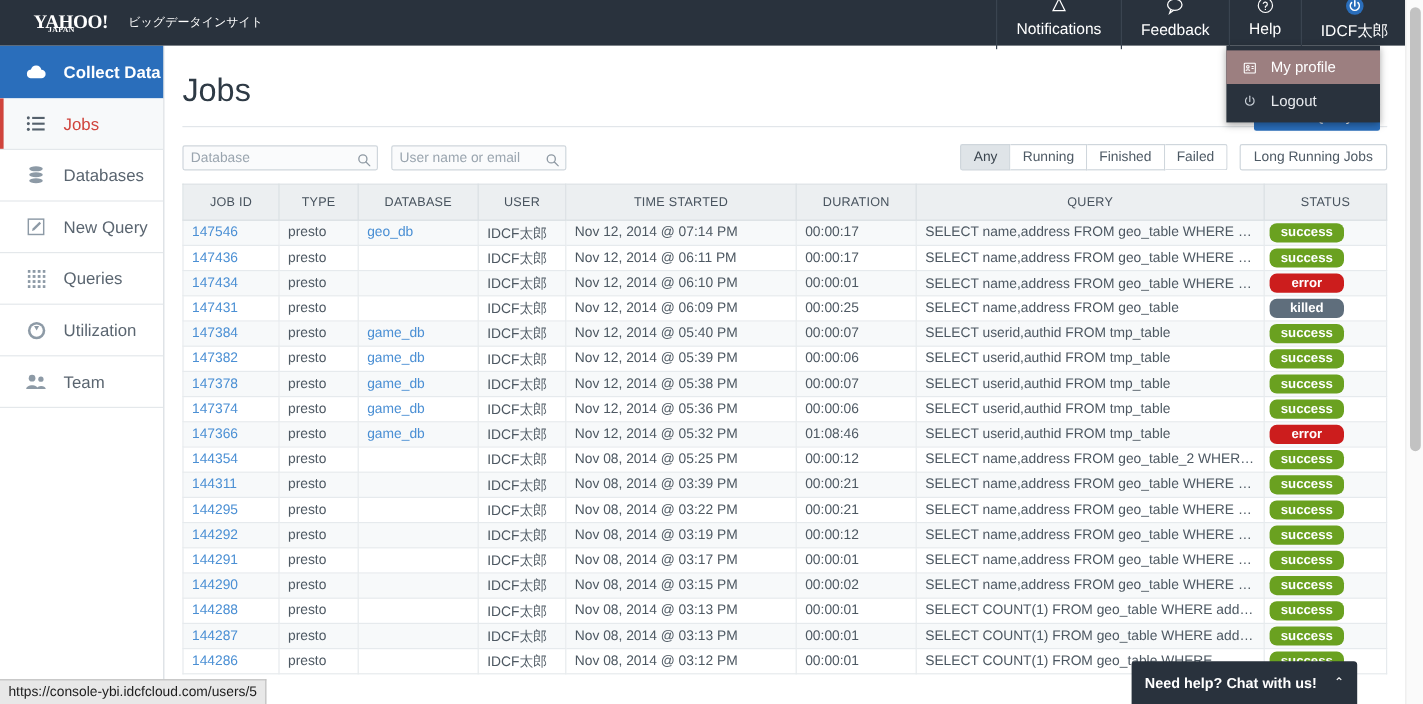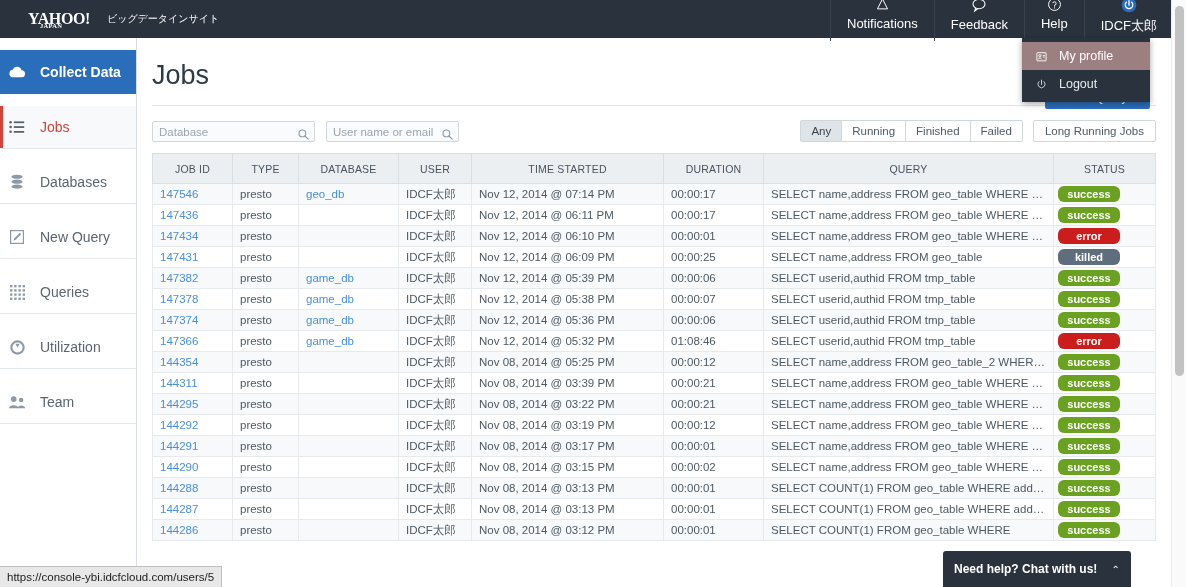--- a/index.html
+++ b/index.html
@@ -70,25 +70,24 @@
   
   .sidebar {
     position: absolute; top: 38px; left: 0;
     width: 137px; height: 549px;
     background: #ffffff;
     border-right: 1px solid #d8dde2;
     z-index: 30;
   }
   .side-item {
     display: flex; align-items: center; gap: 13px;
-    height: 43px; padding-left: 7px;
+    height: 43px; padding-left: 20px;
     font-size: 14px; color: #5a6570; cursor: pointer;
     border-bottom: 1px solid #e4e8eb;
     position: relative;
-    margin-top: 12px;
   }
   .side-item .s-icon { width: 20px; display: flex; justify-content: center; color: #8d9aa6; }
   .side-item.collect {
     background: #2a6ebb; color: #ffffff; font-weight: bold;
     height: 44px; border-bottom: none;
   }
   .side-item.collect .s-icon { color: #fff; }
   .side-item.active {
     color: #d0443c; background: #f7f9fa;
   }
@@ -119,21 +118,21 @@
   
   .filter-row {
     display: flex; align-items: center;
     margin: 14px 15px 0 15px; height: 22px;
   }
   .search-box {
     position: relative; height: 21px; background: #fafbfc;
     border: 1px solid #cfd6dc; border-radius: 2px;
   }
   .search-box.db { width: 163px; }
-  .search-box.user { width: 133px; margin-left: 11px; }
+  .search-box.user { width: 146px; margin-left: 11px; }
   .search-box input {
     width: 100%; height: 100%; border: none; outline: none;
     background: transparent; padding: 0 22px 0 6px;
     font-size: 11.5px; color: #4a5560;
     font-family: "Liberation Sans", sans-serif;
   }
   .search-box input::placeholder { color: #9aa5af; }
   .search-box .mag {
     position: absolute; right: 5px; top: 4px;
     color: #8e99a3;
@@ -498,20 +497,30 @@
             <td class="jobid col-jobid"><a>147431</a></td>
             <td class="col-type">presto</td>
             <td class="db col-db"></td>
             <td class="col-user">IDCF太郎</td>
             <td class="col-time">Nov 12, 2014 @ 06:09 PM</td>
             <td class="col-dur">00:00:25</td>
             <td class="col-query">SELECT name,address FROM geo_table</td>
             <td class="status col-status"><span class="badge killed">killed</span></td>
           </tr>
           <tr>
+            <td class="jobid col-jobid"><a>147384</a></td>
+            <td class="col-type">presto</td>
+            <td class="db col-db"><a>game_db</a></td>
+            <td class="col-user">IDCF太郎</td>
+            <td class="col-time">Nov 12, 2014 @ 05:40 PM</td>
+            <td class="col-dur">00:00:07</td>
+            <td class="col-query">SELECT userid,authid FROM tmp_table</td>
+            <td class="status col-status"><span class="badge success">success</span></td>
+          </tr>
+          <tr>
             <td class="jobid col-jobid"><a>147382</a></td>
             <td class="col-type">presto</td>
             <td class="db col-db"><a>game_db</a></td>
             <td class="col-user">IDCF太郎</td>
             <td class="col-time">Nov 12, 2014 @ 05:39 PM</td>
             <td class="col-dur">00:00:06</td>
             <td class="col-query">SELECT userid,authid FROM tmp_table</td>
             <td class="status col-status"><span class="badge success">success</span></td>
           </tr>
           <tr>

